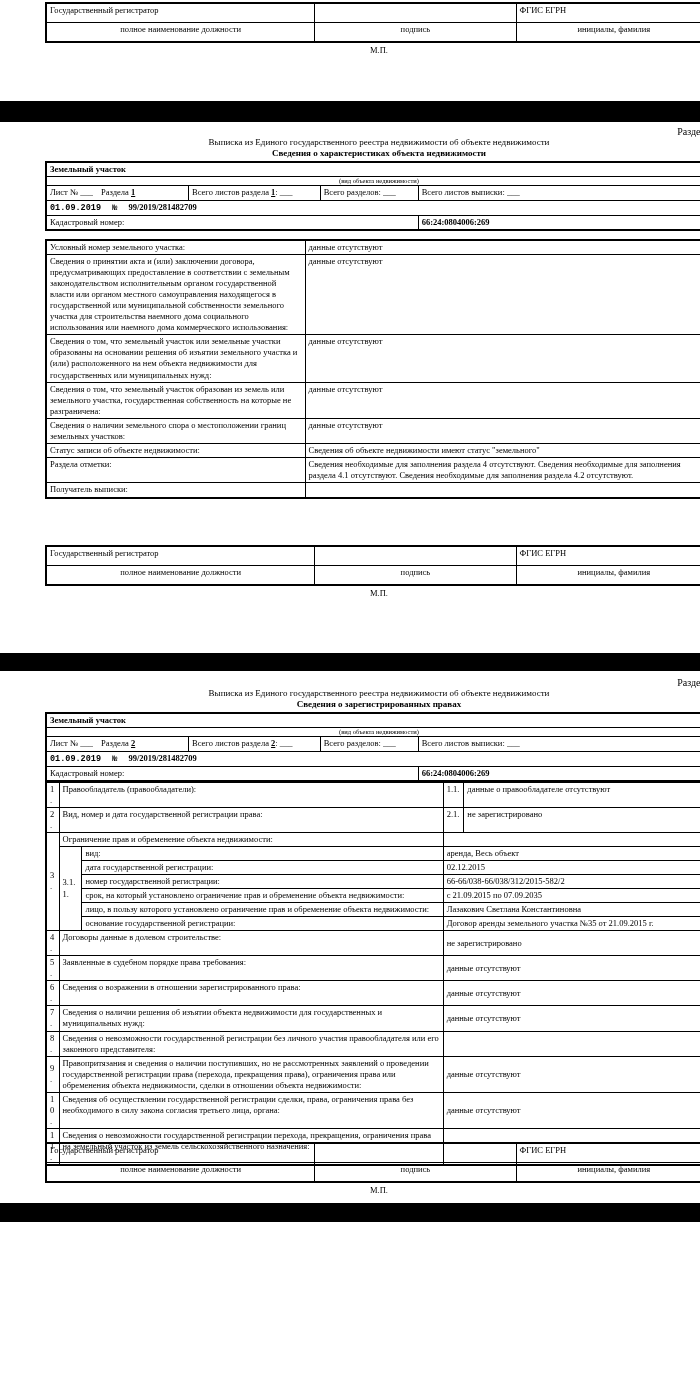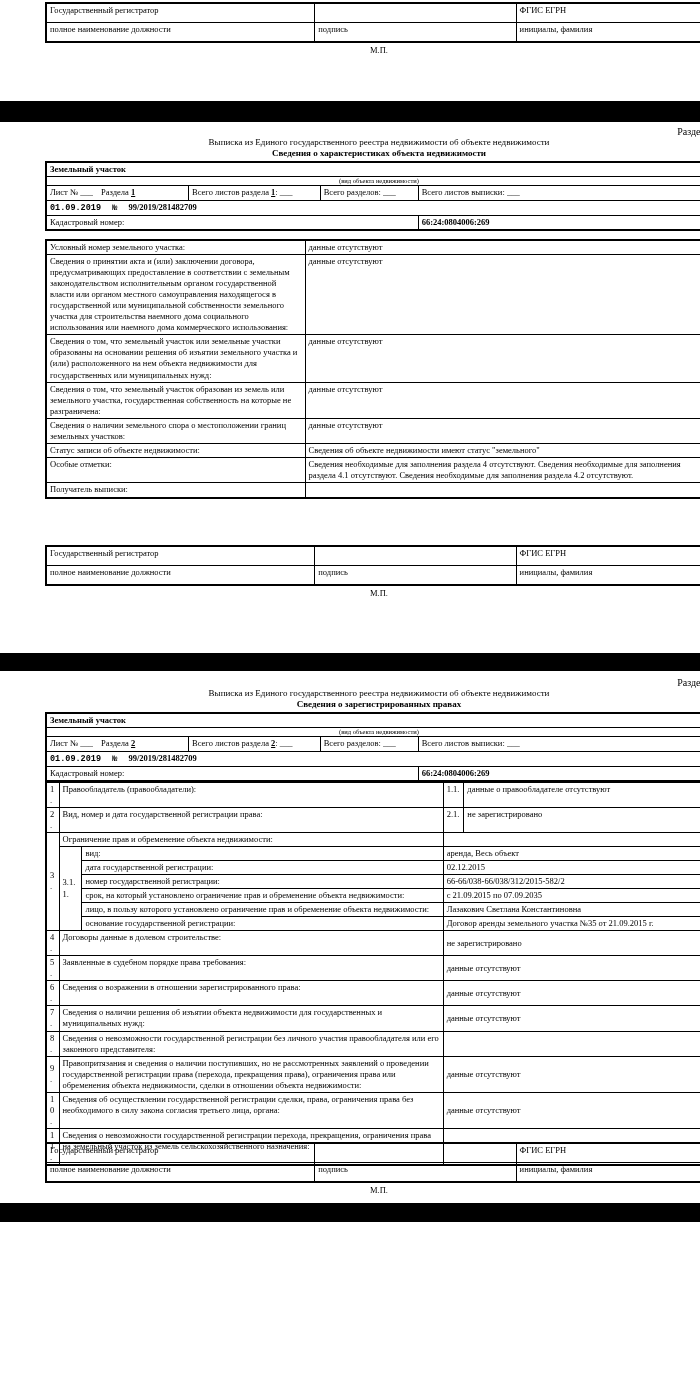--- a/index.html
+++ b/index.html
@@ -4,21 +4,21 @@
 <style>
   html,body{margin:0;padding:0;background:#ffffff;}
   body{width:700px;height:1400px;font-family:"Liberation Serif", serif;color:#000;}
   .page{position:relative;width:700px;height:1400px;overflow:hidden;background:#fff;}
   .abs{position:absolute;}
   .content{left:45px;width:668px;}
   .bar{position:absolute;left:0;width:700px;background:#000;}
   table{border-collapse:collapse;width:100%;table-layout:fixed;border:2px solid #000;}
   td{border:1px solid #000;font-size:8.5px;line-height:1.3;padding:1px 3px;vertical-align:top;word-wrap:break-word;}
   .sig-table td{height:16px;}
-  .sig-row2 td{text-align:left;}
+  .sig-row2 td{text-align:center;}
   .stamp{text-align:center;font-size:8.5px;margin-top:2px;}
   .section-label{font-size:10px;text-align:right;}
   .doc-title{font-size:9px;text-align:center;}
   .doc-subtitle{font-size:9px;text-align:center;font-weight:bold;}
   .bold{font-weight:bold;}
   .center{text-align:center;}
   .tiny{font-size:6.5px;padding:0 3px;}
   .num-u{font-weight:bold;text-decoration:underline;}
   .sp{margin-right:9px;font-family:Liberation Mono, monospace;}
   .sp2{margin-right:6px;}
@@ -135,21 +135,21 @@
           </tr>
       <tr>
             <td>Сведения о наличии земельного спора о местоположении границ земельных участков:</td>
             <td>данные отсутствуют</td>
           </tr>
       <tr>
             <td>Статус записи об объекте недвижимости:</td>
             <td>Сведения об объекте недвижимости имеют статус "земельного"</td>
           </tr>
       <tr>
-            <td>Особые отметки:</td>
+            <td>Раздела отметки:</td>
             <td>Сведения необходимые для заполнения раздела 4 отсутствуют. Сведения необходимые для заполнения раздела 4.1 отсутствуют. Сведения необходимые для заполнения раздела 4.2 отсутствуют.</td>
           </tr>
       <tr>
             <td style="height:12px">Получатель выписки:</td>
             <td></td>
           </tr>
     </tbody>
       </table>
   </div>
 

